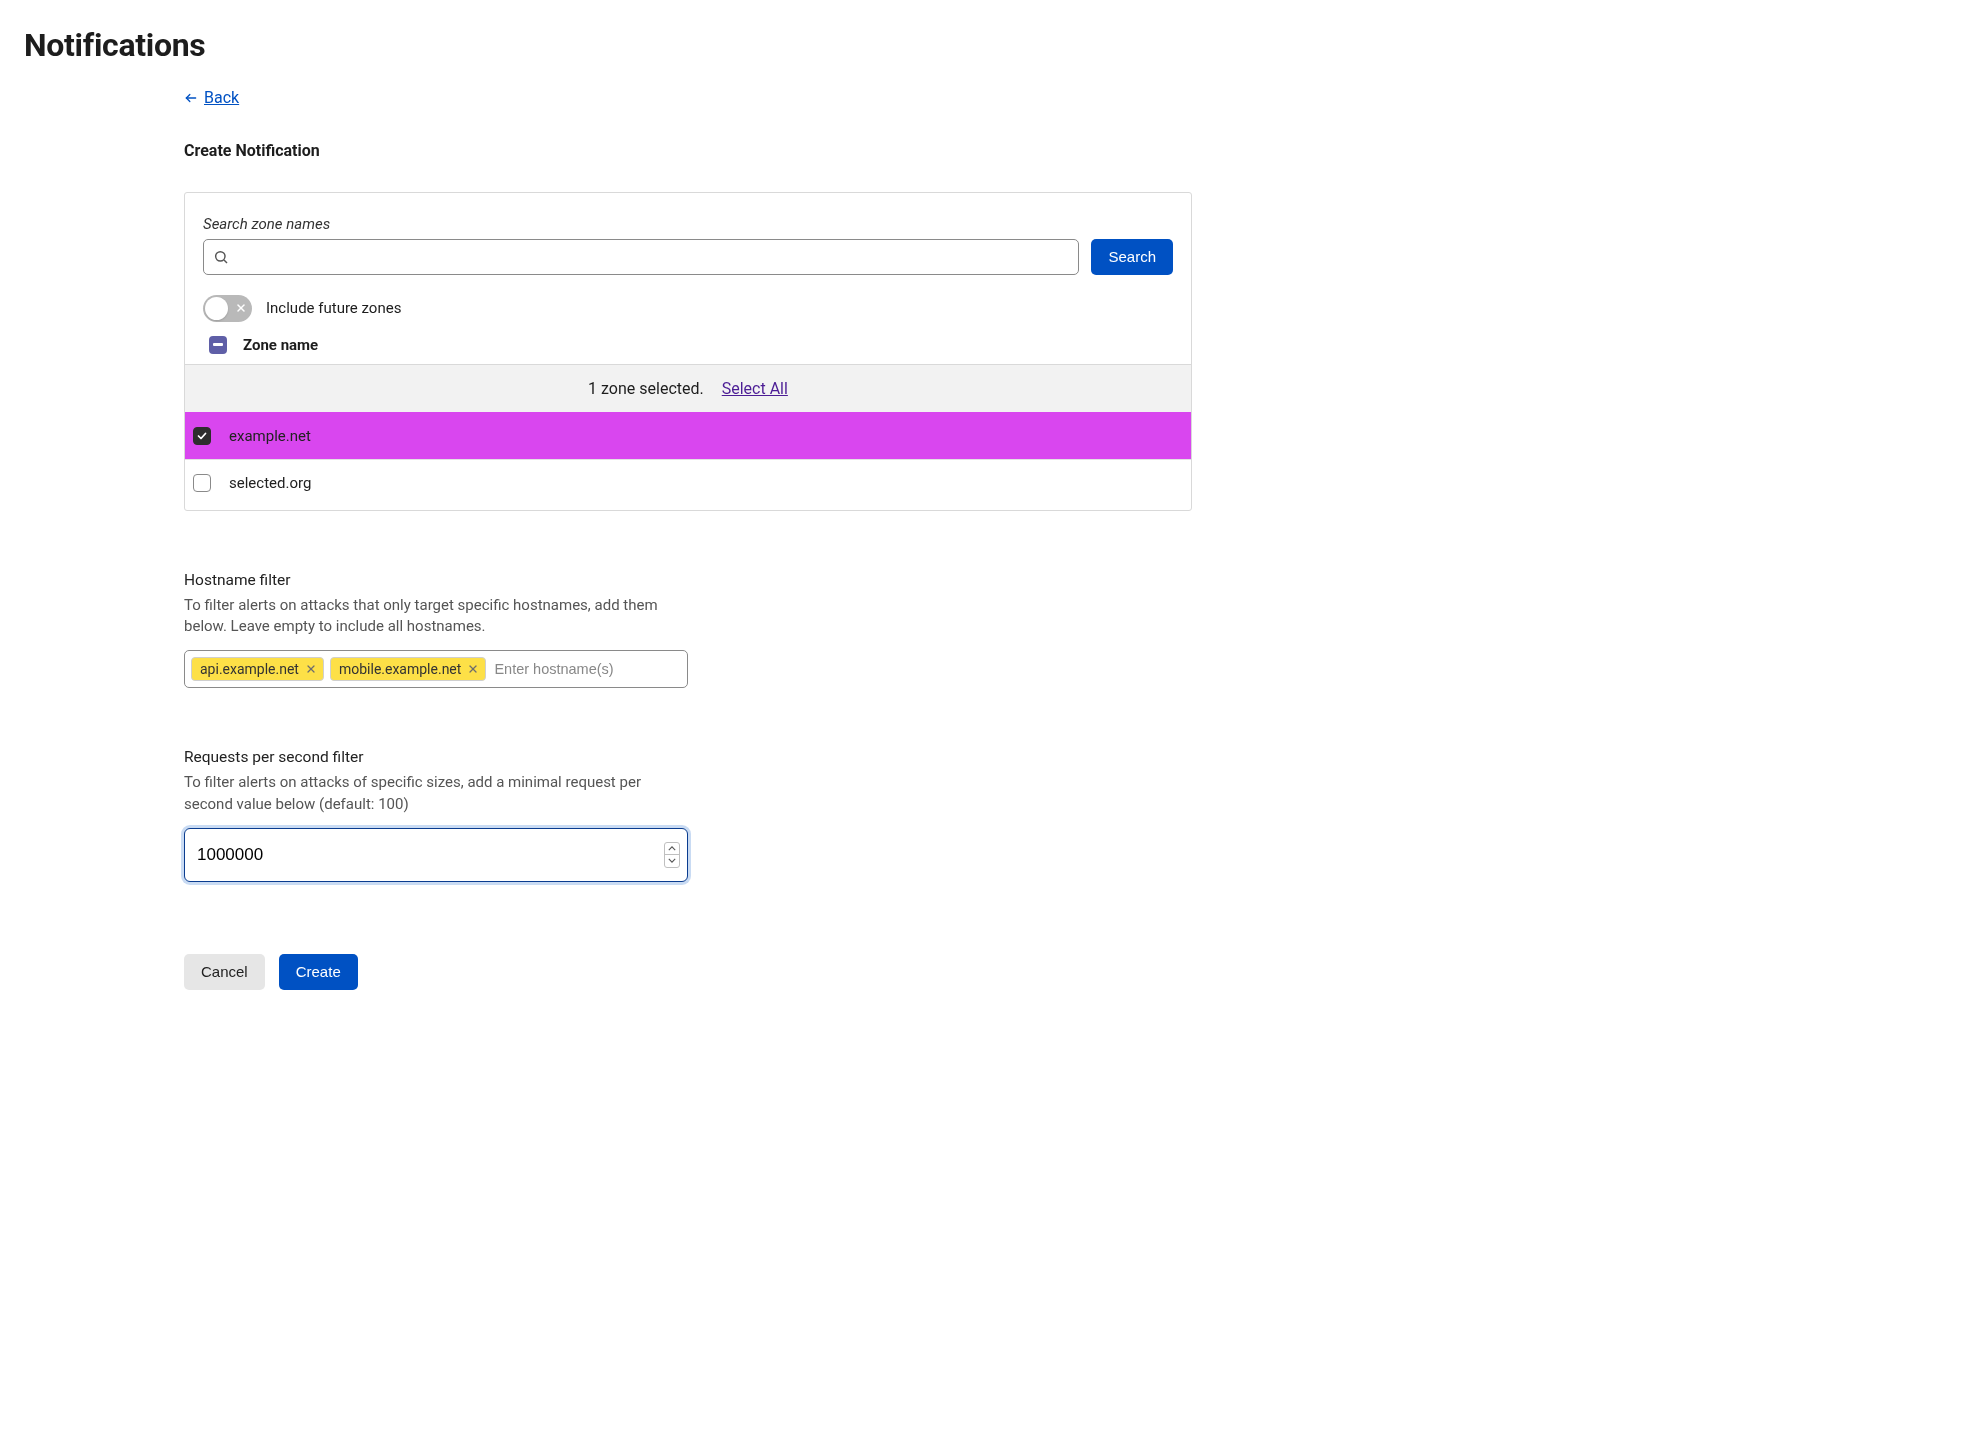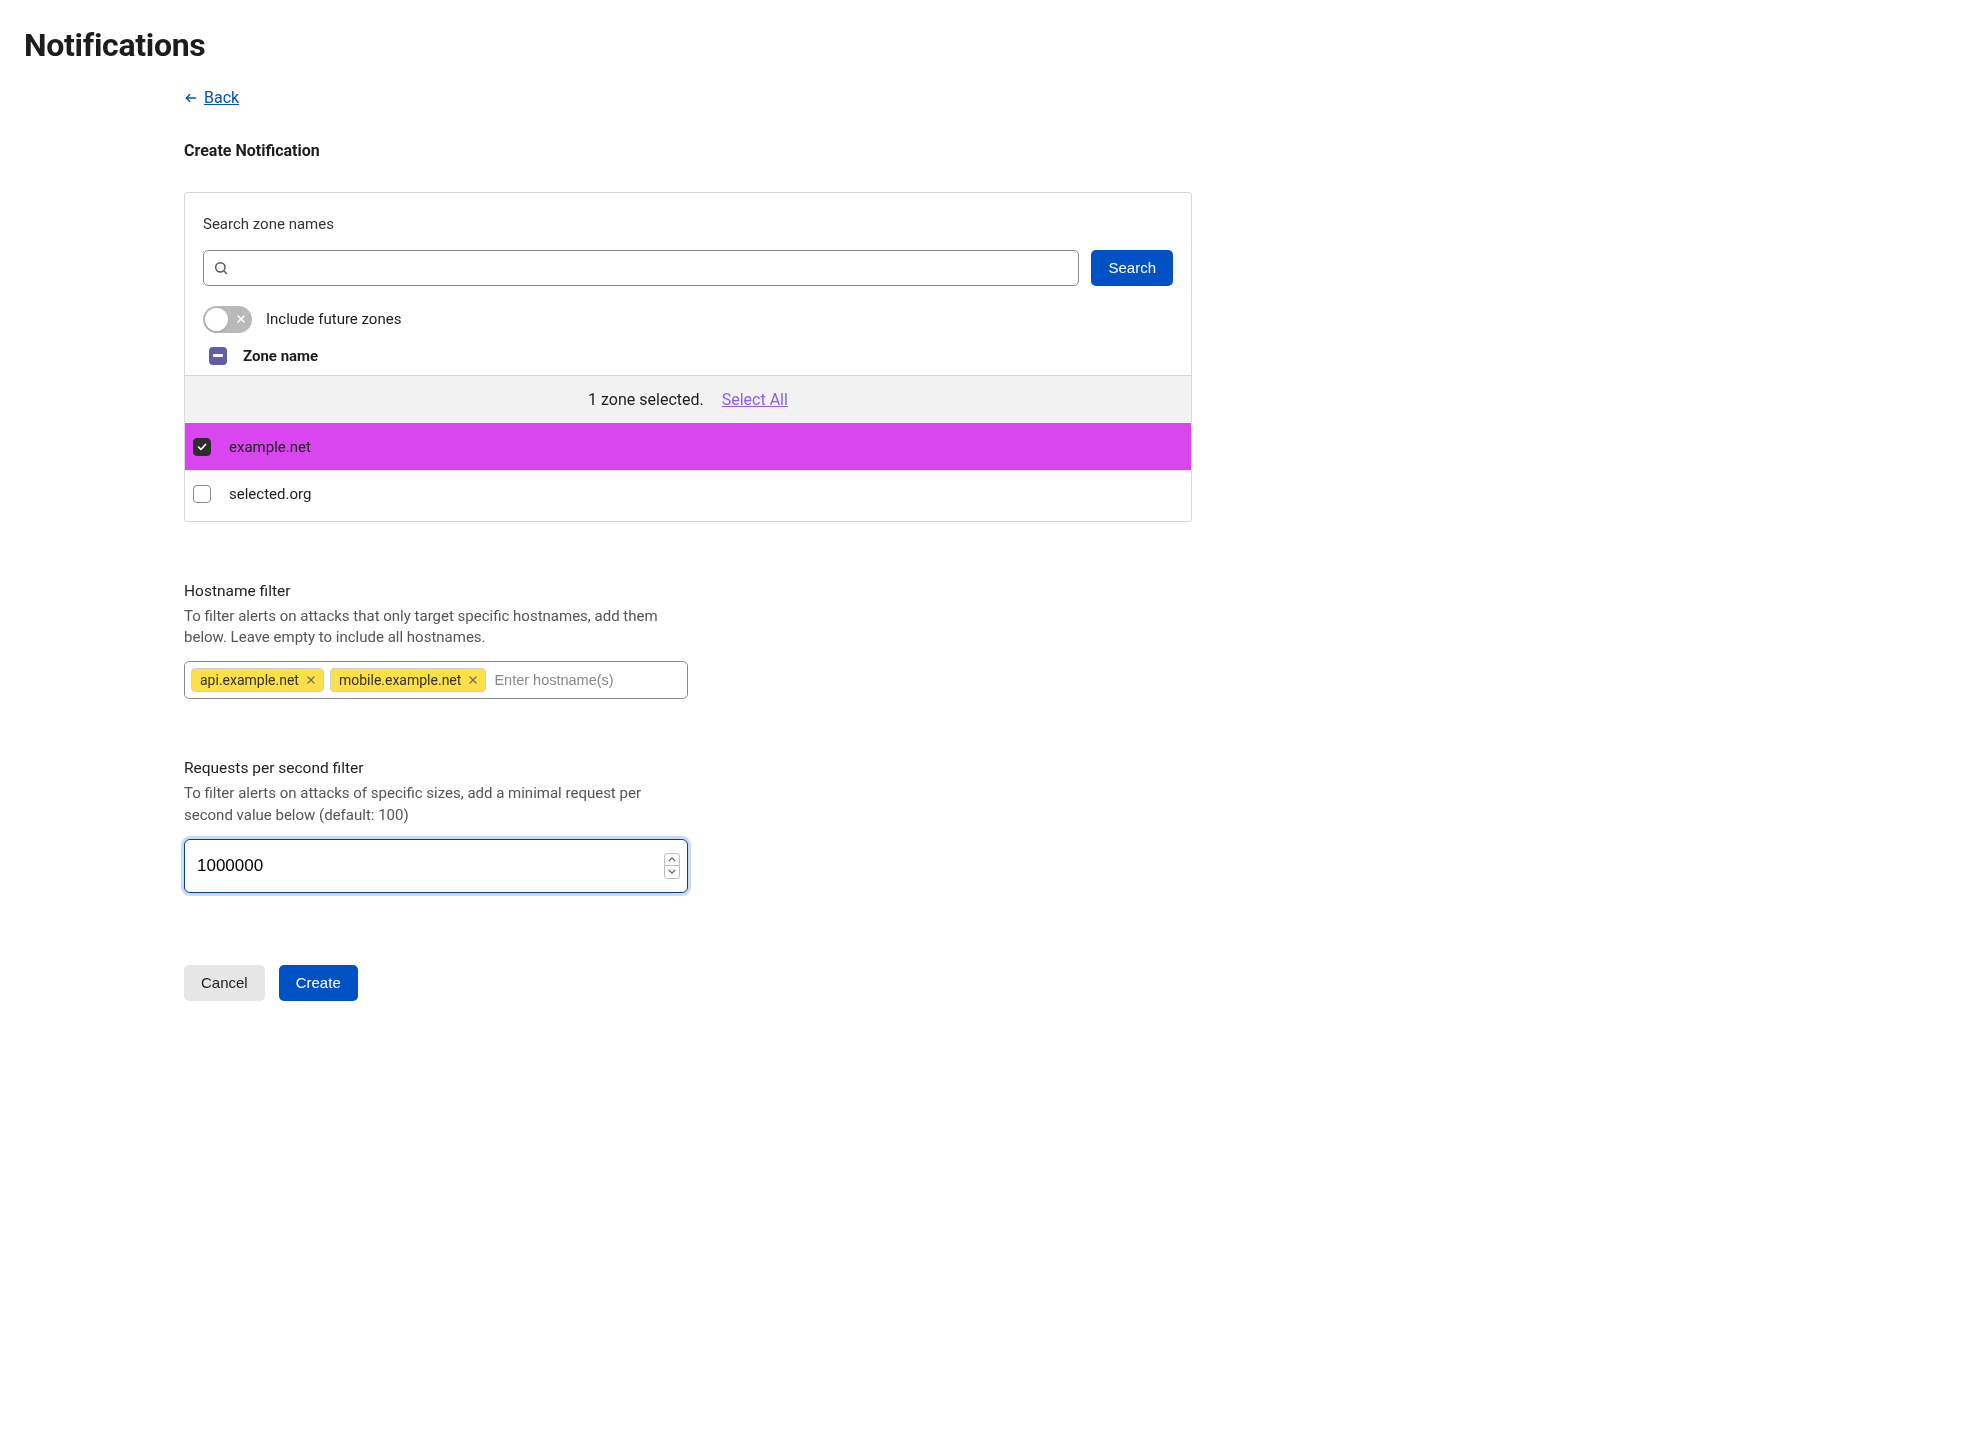--- a/index.html
+++ b/index.html
@@ -14,41 +14,41 @@
   h1.page-title { font-size:32px; font-weight:700; margin:2px 0 24px 0; letter-spacing:-0.3px; }
   .content { margin-left:160px; width:1008px; }
   .back-link { display:inline-flex; align-items:center; gap:6px; color:#0051c3; text-decoration:none; font-size:16px; }
   .back-link span.label { text-decoration:underline; }
   .arrow-left { display:inline-block; width:14px; height:14px; }
   .arrow-left svg { display:block; }
   .subtitle { font-weight:700; font-size:16px; margin:32px 0 32px 0; }
   .card { border:1px solid #d9d9d9; border-radius:3px; }
   .card-inner { padding:22px 18px 4px 18px; }
   .card h2 { font-size:17px; font-weight:700; margin:0 0 16px 0; }
-  .field-label { font-size:15px; display:block; margin-bottom:17px; color:#333; }
+  .field-label { font-size:15px; display:block; margin-bottom:6px; color:#333;font-style:italic; }
   .search-row { display:flex; gap:12px; align-items:stretch; }
   .search-box { flex:1; position:relative; }
   .search-box input {
     width:100%; height:36px; border:1px solid #8a8a8a; border-radius:5px;
     padding:0 10px 0 34px; font-size:15px; background:#fff;
   }
   .search-box .mag { position:absolute; left:10px; top:50%; transform:translateY(-50%); width:16px; height:16px; }
   .btn { display:inline-flex; align-items:center; justify-content:center; height:36px; padding:0 16px; border-radius:5px; font-size:15px; border:1px solid transparent; cursor:pointer; }
   .btn-primary { background:#0051c3; color:#fff; }
   .btn-secondary { background:#e6e6e6; color:#222; }
   .toggle-row { display:flex; align-items:center; gap:14px; margin-top:20px; }
   .toggle { width:49px; height:27px; border-radius:14px; background:#b9b9b9; position:relative; cursor:pointer; }
   .toggle .knob { width:23px; height:23px; border-radius:50%; background:#fff; position:absolute; left:2px; top:2px; box-shadow:0 1px 2px rgba(0,0,0,0.15); }
   .toggle .x { position:absolute; right:5px; top:50%; transform:translateY(-50%); color:#fff; font-size:13px; display:flex; }
   .zone-header { display:flex; align-items:center; gap:16px; padding:14px 0 10px 6px; }
   .indeterminate-box { width:18px; height:18px; border-radius:4px; background:#5f5fa7; display:flex; align-items:center; justify-content:center; }
   .indeterminate-box .dash { width:10px; height:2.5px; background:#fff; border-radius:1px; }
   .col-label { font-weight:700; font-size:15px; }
   .zone-banner { background:#f2f2f2; border-top:1px solid #d9d9d9; padding:14px 12px; display:flex; align-items:center; justify-content:center; gap:18px; font-size:16px; }
-  .zone-banner a { color:#8b5cf6; text-decoration:underline; cursor:pointer; }
+  .zone-banner a { color:#4c1d95; text-decoration:underline; cursor:pointer; }
   .zone-row { display:flex; align-items:center; gap:18px; padding:14px 0 14px 8px; border-top:1px solid transparent; }
   .zone-row + .zone-row { border-top:1px solid #e2e2e2; }
   .zone-row.selected { background:#d946ef; }
   .chk { width:18px; height:18px; border-radius:4px; border:1.5px solid #8a8a8a; display:inline-flex; align-items:center; justify-content:center; background:#fff; }
   .chk.checked { background:#2d2d2d; border-color:#2d2d2d; }
   .chk.checked svg { display:block; }
   .chk svg { display:none; }
   .section { margin-top:60px; width:504px; }
   .section-title { font-size:15.5px; color:#222; margin:0 0 6px 0; }
   .section-desc { font-size:15px; color:#555; line-height:1.45; margin:0 0 12px 0; }

